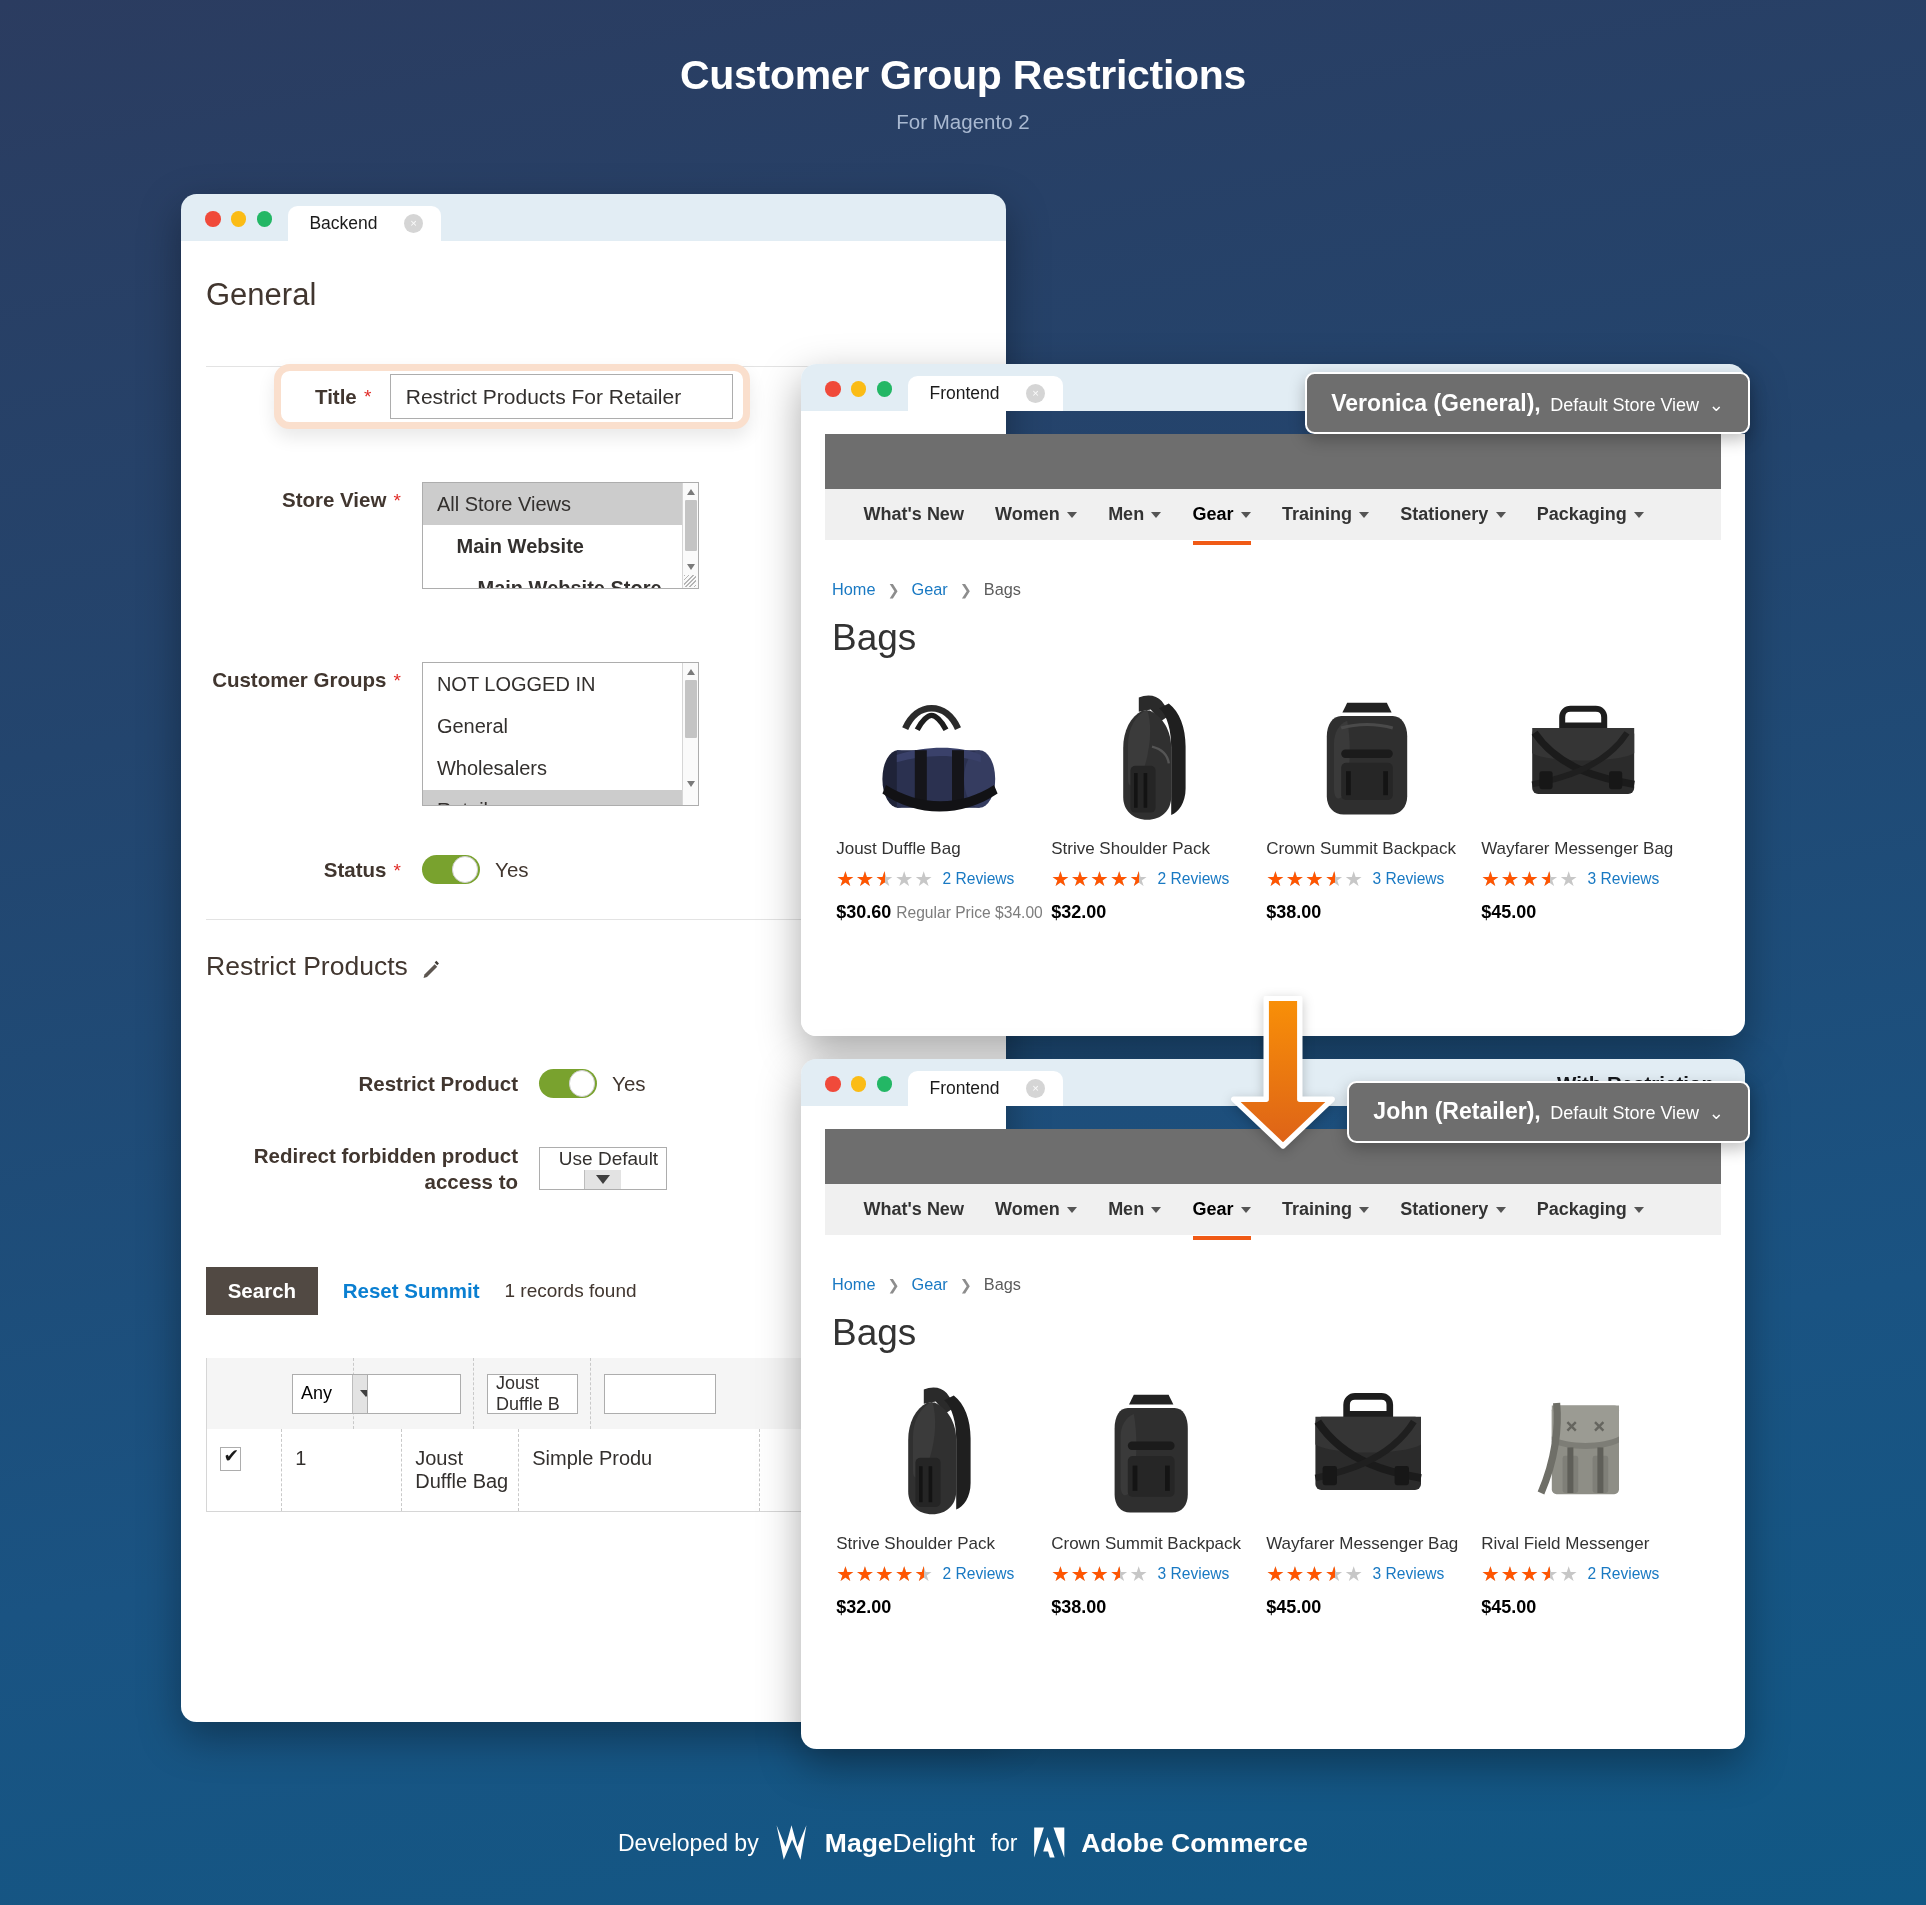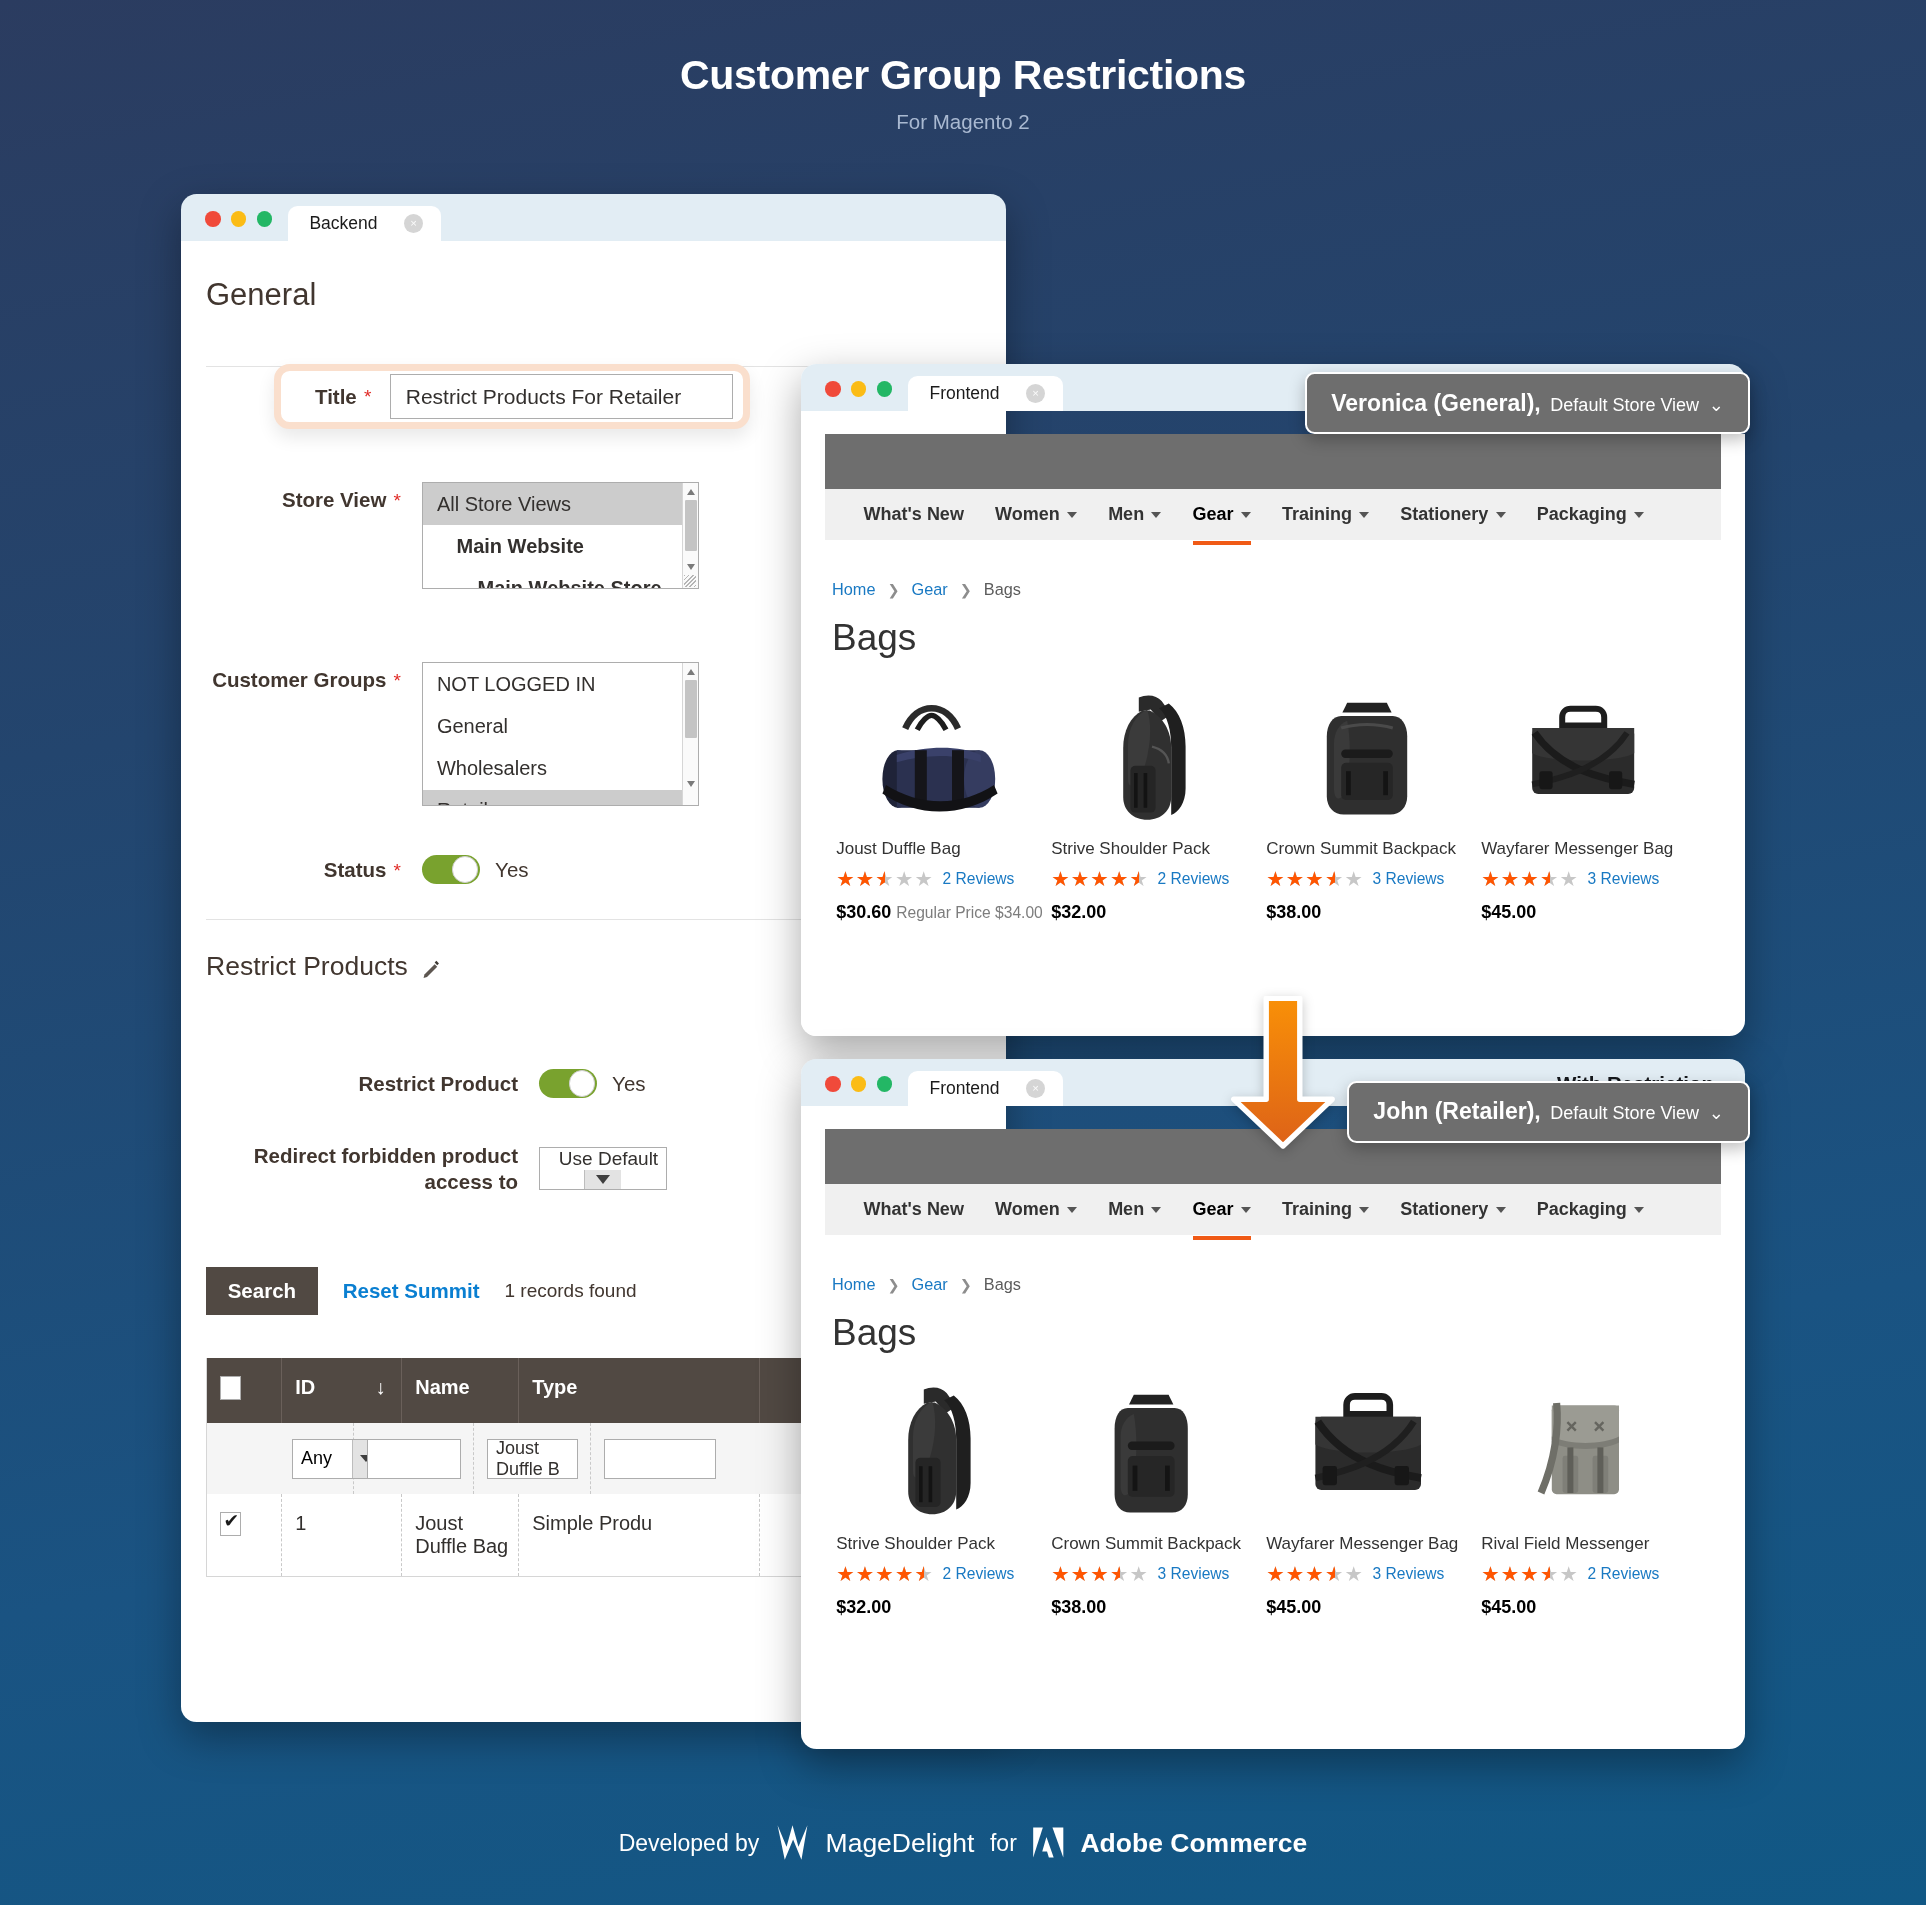--- a/index.html
+++ b/index.html
@@ -196,21 +196,21 @@
 
   .arrow-wrap { position: absolute; left: 1219px; top: 996px;
                 z-index: 40; filter: drop-shadow(0 3.6px 6px rgba(0,0,0,.22)); }
 
   
   .footer { position: absolute; left: 0; right: 0; bottom: 43px;
             display: flex; align-items: center; justify-content: center; gap: 15.6px;
             color: #ffffff; }
   .f-dev { font-size: 23px; }
   .f-mage { font-size: 26.5px; }
-  .f-mage b { font-weight: normal; }
+  .f-mage b { font-weight: bold; }
   .f-for { font-size: 23px; }
   .f-adobe { font-size: 26.5px; font-weight: bold; }
 </style>
 </head>
 <body>
 
 <div class="hero">
   <div class="hero-title">Customer Group Restrictions</div>
   <div class="hero-sub">For Magento 2</div>
 </div>
@@ -325,29 +325,20 @@
       </div>
     </div>
 
     <div style="position:absolute;left:25px;top:1026px;display:flex;align-items:center;gap:25px;">
       <span class="searchbtn">Search</span>
       <span class="resetlink">Reset Summit</span>
       <span class="records">1 records found</span>
     </div>
 
     <div class="grid" style="position:absolute;left:25px;top:1117px;">
-      <div class="ghead">
-        <div class="c-chk"><span class="boxchk"></span></div>
-        <div class="c-id" style="display:flex;justify-content:space-between;padding-right:15.6px;">
-          <span>ID</span>
-          <span>↓</span>
-        </div>
-        <div class="c-name">Name</div>
-        <div class="c-type">Type</div>
-      </div>
 
       <div class="gfilter">
         <div class="c-chk">
           <span class="fany">
             <span class="t">Any</span>
             <span class="c">
                 <i></i>
               </span>
           </span>
         </div>

